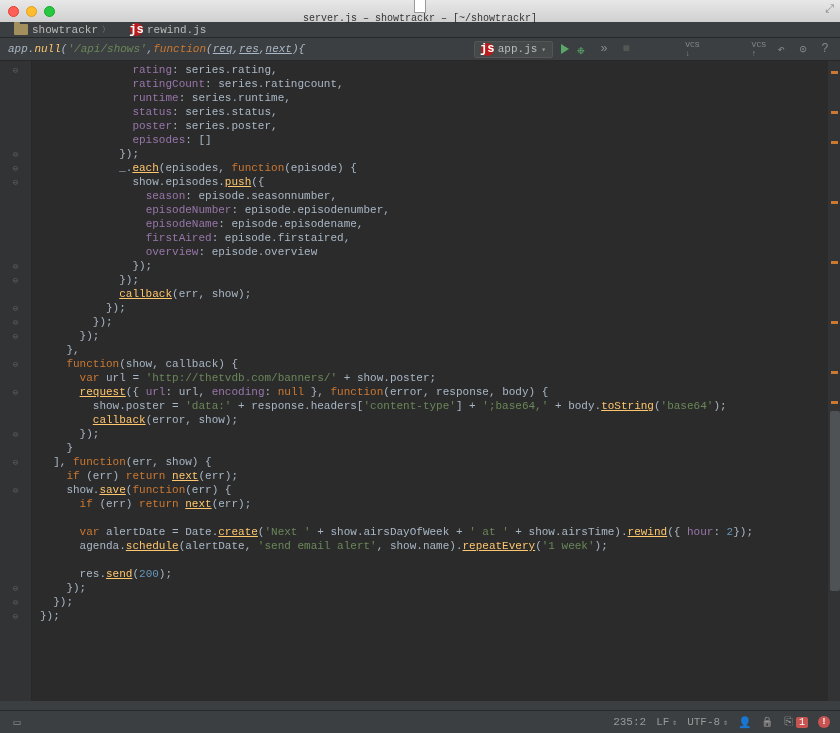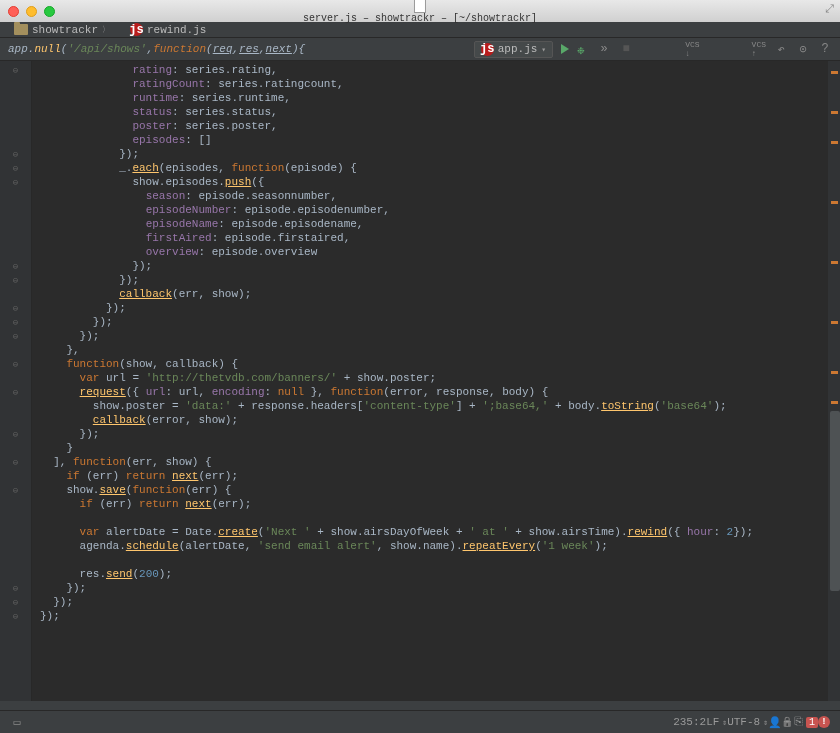--- a/index.html
+++ b/index.html
@@ -206,21 +206,21 @@
       background: #3c3f41;
       border-top: 1px solid #282828;
       display: flex;
       align-items: center;
       justify-content: space-between;
       padding: 0 10px;
       font-size: 11px;
       color: #999;
     }
     .status-left { display: flex; align-items: center; gap: 6px; }
-    .status-right { display: flex; align-items: center; }
+    .status-right { display: flex; align-items: center; gap: 10px; }
     .status-item { display: flex; align-items: center; gap: 3px; }
     .lock-icon::before { content: "🔒"; font-size: 10px; filter: grayscale(1) brightness(0.7); }
     .err-badge {
       background: #c75450;
       color: #fff;
       border-radius: 2px;
       padding: 0 3px;
       font-size: 10px;
     }
     .warn-circle {

